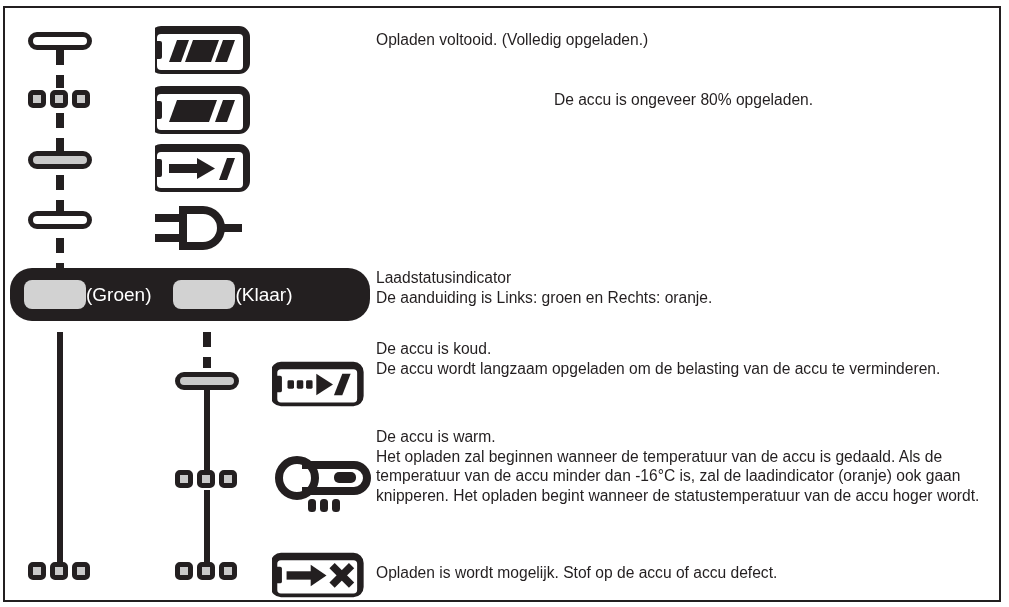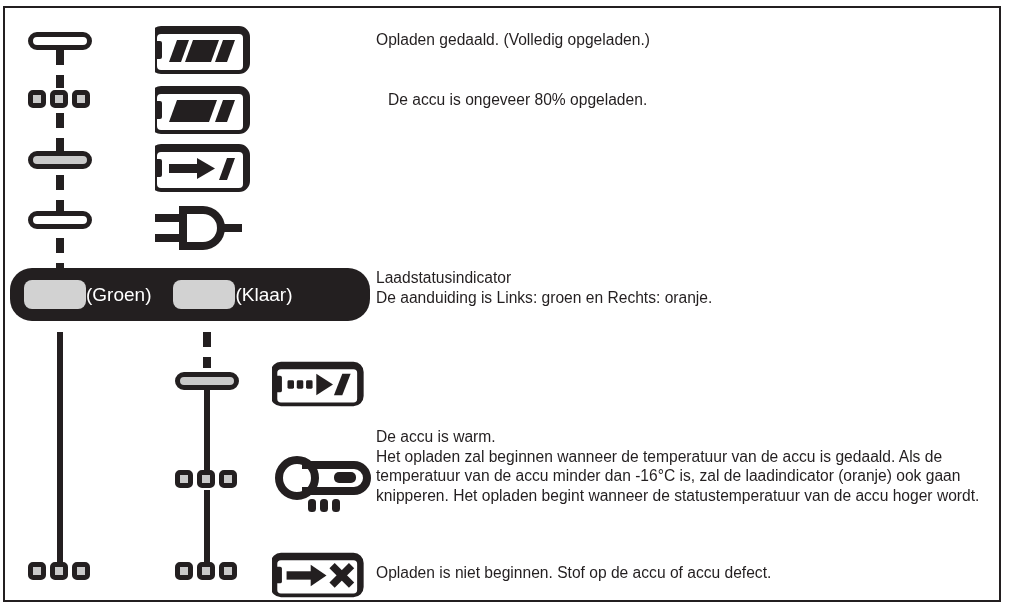--- a/index.html
+++ b/index.html
@@ -172,22 +172,22 @@
       <g fill="#231f20">
         <rect x="0" y="14" width="28" height="8"></rect>
         <rect x="0" y="34" width="28" height="8"></rect>
         <path d="M24 6 h24 a22 22 0 0 1 0 44 h-24 z
                  M32 14 v28 h16 a14 14 0 0 0 0 -28 z"></path>
         <rect x="69" y="24" width="18" height="8"></rect>
       </g>
     </svg>
   </div>
 
-  <div class="abs txt" style="left:376px; top:30px; width:615px;">Opladen gedaald. (Volledig opgeladen.)</div>
-  <div class="abs txt" style="left:388px; top:90px; width:615px;">De accu is ongeveer 80% opgeladen.</div>
+  <div class="abs txt" style="left:376px; top:30px; width:615px;">Opladen voltooid. (Volledig opgeladen.)</div>
+  <div class="abs txt" style="left:376px; top:90px; width:615px;text-align:center;">De accu is ongeveer 80% opgeladen.</div>
 
   <div class="abs" id="legend" style="left:10px; top:268px; width:360px; height:53px;">
     <div class="swatch"></div>
     <span class="lg-label">(Groen)</span>
     <div class="swatch"></div>
     <span>(Klaar)</span>
   </div>
 
   <div class="abs txt" style="left:376px; top:288px; width:615px;">De aanduiding is Links: groen en Rechts: oranje.</div>
   <div class="abs txt" style="left:376px; top:268px; width:615px;">Laadstatusindicator</div>
@@ -257,17 +257,19 @@
         <rect x="12" y="24" width="30" height="9"></rect>
         <path d="M38 17 l17 11.5 l-17 11.5 z"></path>
         <g stroke="#231f20" stroke-width="8" stroke-linecap="butt">
           <line x1="61" y1="18" x2="82" y2="39"></line>
           <line x1="82" y1="18" x2="61" y2="39"></line>
         </g>
       </g>
     </svg>
   </div>
 
+  <div class="abs txt" style="left:376px; top:339px; width:618px;">De accu is koud.
+De accu wordt langzaam opgeladen om de belasting van de accu te verminderen.</div>
   <div class="abs txt" style="left:376px; top:427px; width:622px;">De accu is warm.
 Het opladen zal beginnen wanneer de temperatuur van de accu is gedaald. Als de temperatuur van de accu minder dan -16°C is, zal de laadindicator (oranje) ook gaan knipperen. Het opladen begint wanneer de statustemperatuur van de accu hoger wordt.</div>
-  <div class="abs txt" style="left:376px; top:563px; width:615px;">Opladen is niet beginnen. Stof op de accu of accu defect.</div>
+  <div class="abs txt" style="left:376px; top:563px; width:615px;">Opladen is wordt mogelijk. Stof op de accu of accu defect.</div>
 
 </div>
 
 </body></html>

